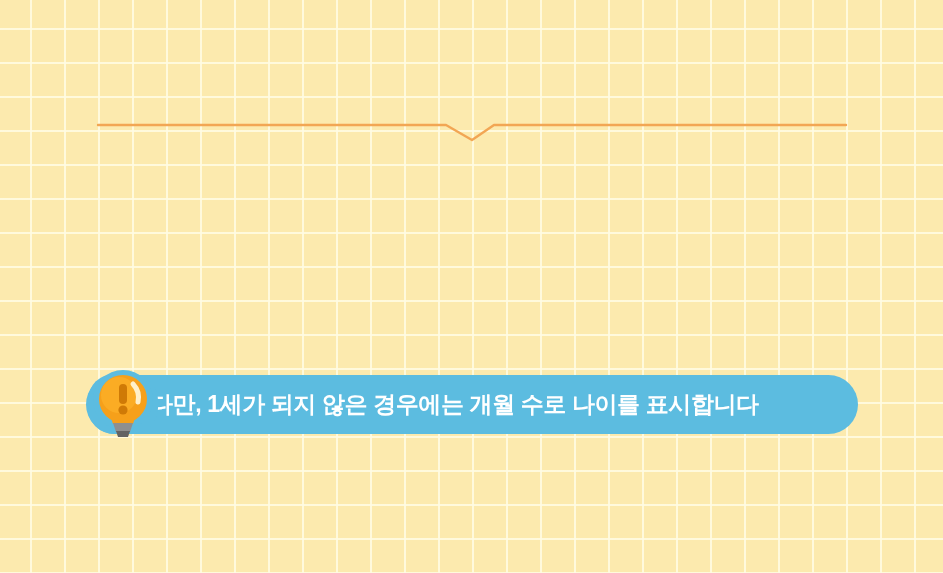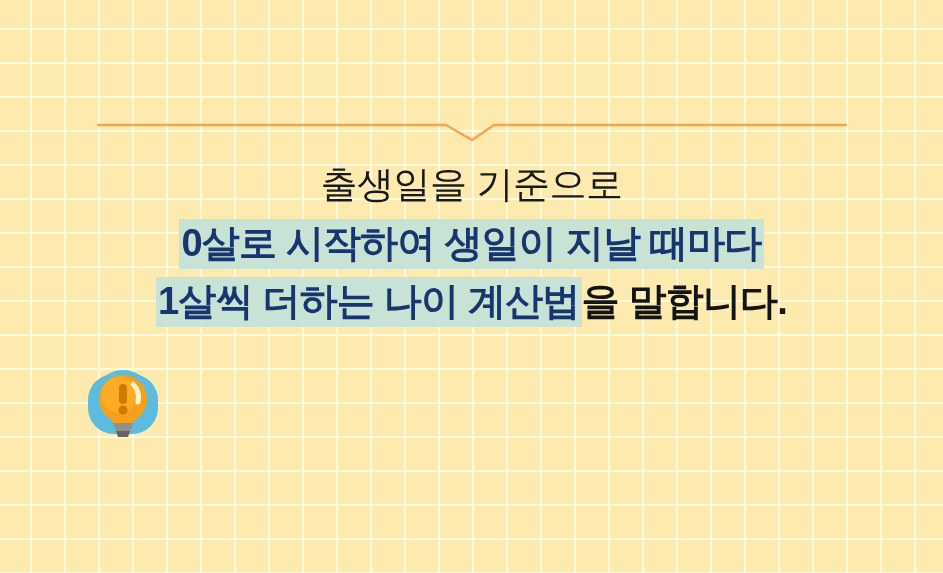--- a/index.html
+++ b/index.html
@@ -133,34 +133,24 @@
 
 <div id="infographic">
 
 
   <div class="divider">
     <svg viewBox="0 0 748 28" xmlns="http://www.w3.org/2000/svg">
       <path d="M0,9 L348,9 L374,24 L396,9 L748,9" fill="none" stroke="#f2a654" stroke-width="2.4" stroke-linecap="round" stroke-linejoin="round"></path>
     </svg>
   </div>
 
-  <div class="body-block">
 
-    <div class="body-line line-1">출생일을 기준으로</div>
-
-    <div class="body-line line-2">
-      <span class="hl">0살로 시작하여 생일이 지날 때마다</span>
-    </div>
-
-    <div class="body-line line-3">
-      <span class="hl">1살씩 더하는 나이 계산법</span><span class="plain-tail">을 말합니다.</span>
-    </div>
-
+  <div class="callout">
+    <div class="callout-text">다만, 1세가 되지 않은 경우에는 개월 수로 나이를 표시합니다</div>
   </div>
-
 
   <div class="bulb-icon">
     <svg viewBox="0 0 70 76" xmlns="http://www.w3.org/2000/svg">
 
       <rect x="0" y="8" width="70" height="60" rx="26" ry="26" fill="#5cbce0"></rect>
       <circle cx="35" cy="34" r="30" fill="#5cbce0"></circle>
 
       <circle cx="35" cy="33" r="24" fill="#f6a01a"></circle>
       <path d="M21,46 L49,46 L45,58 L25,58 Z" fill="#f6a01a"></path>
 

